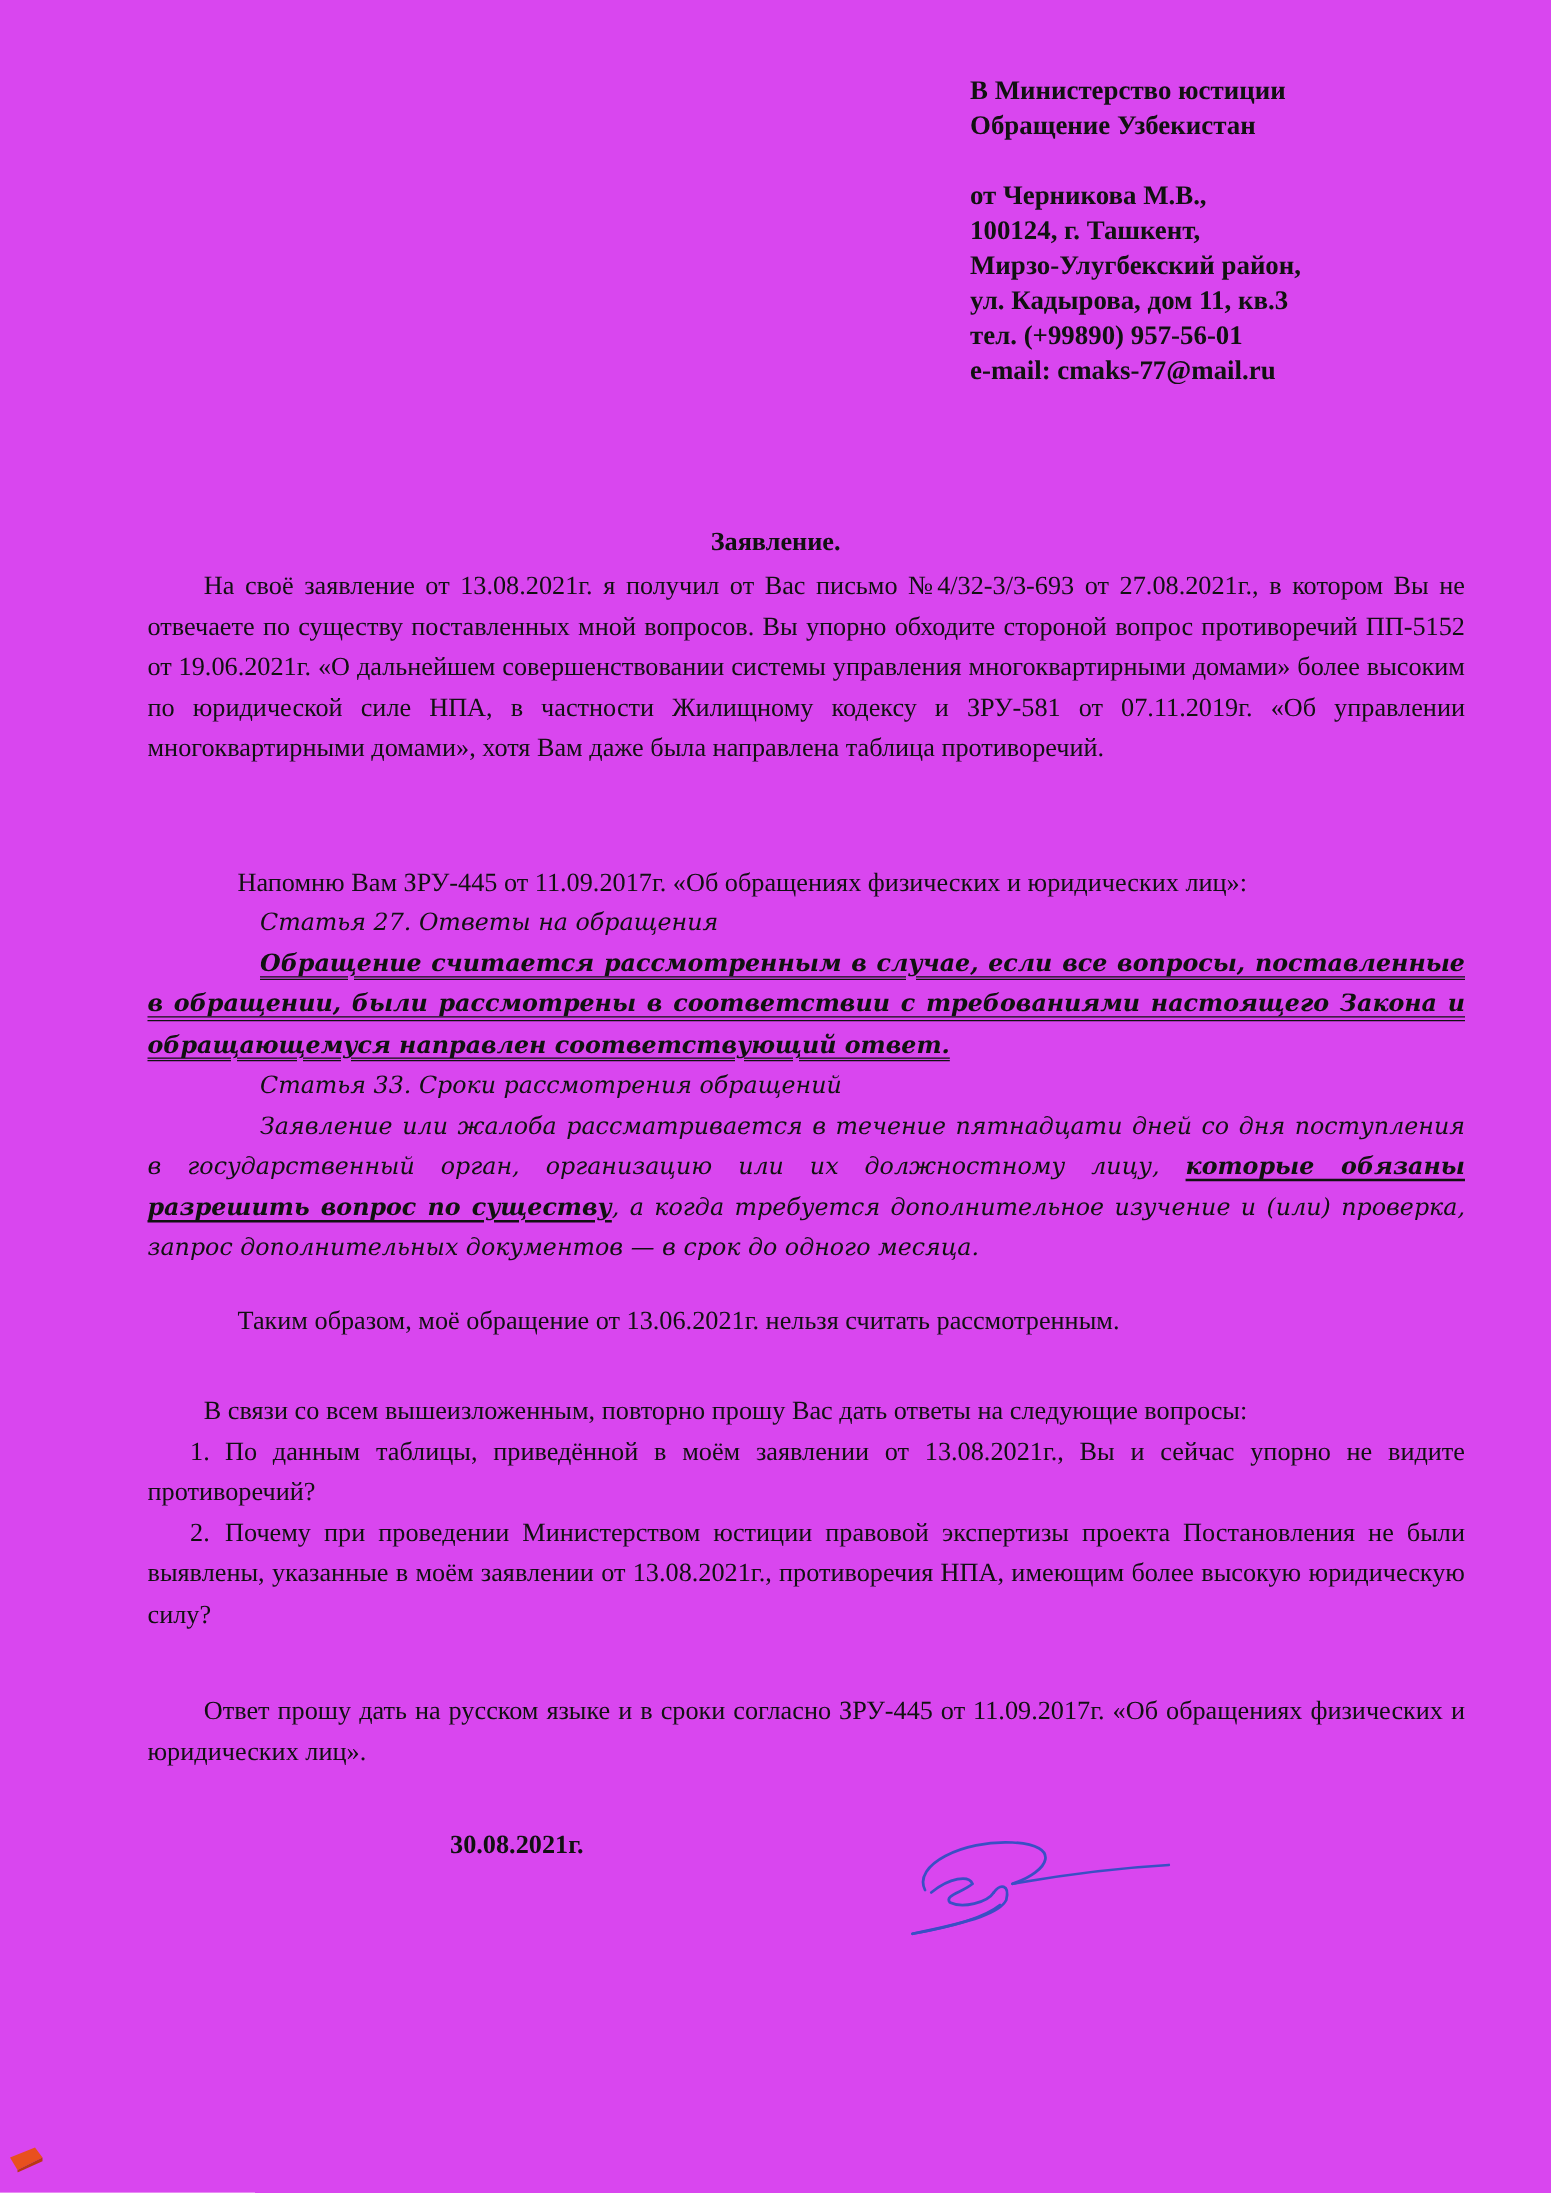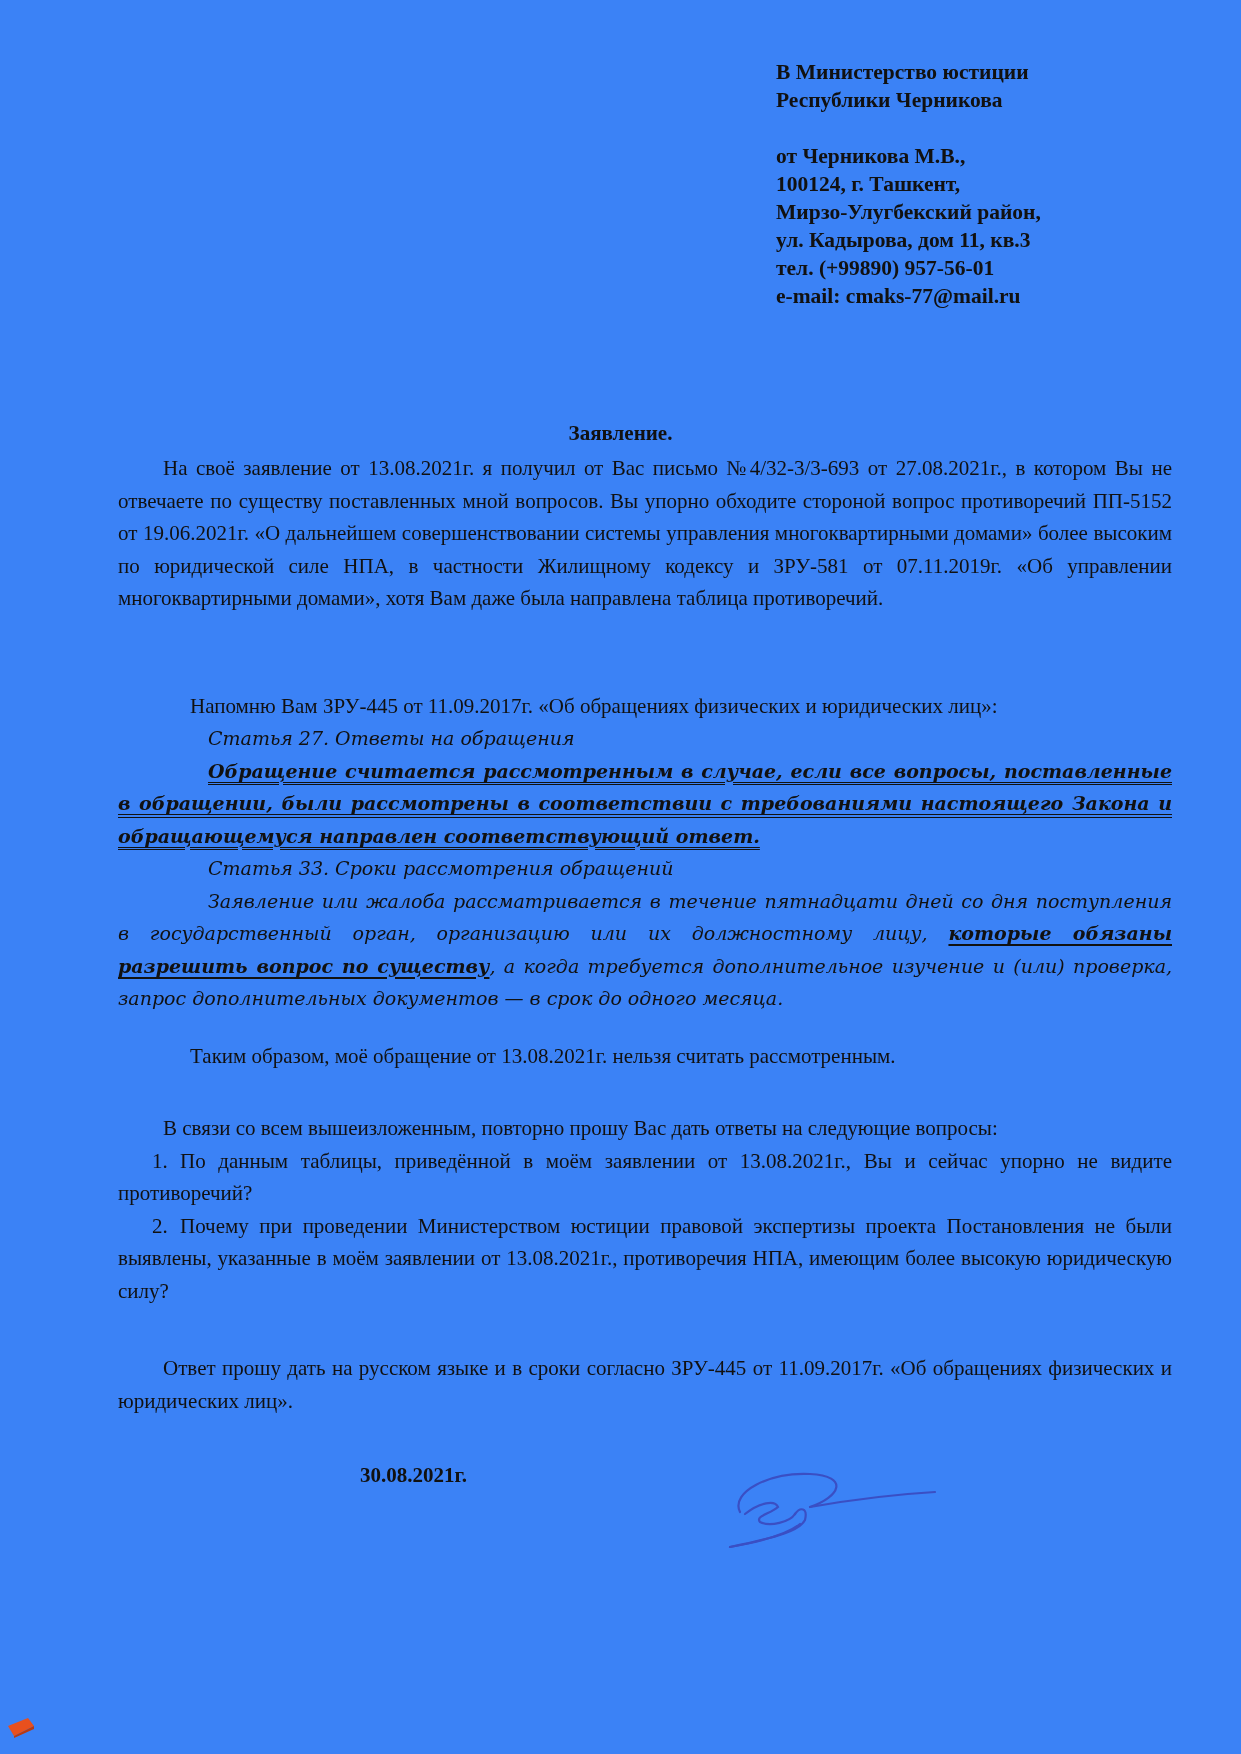--- a/index.html
+++ b/index.html
@@ -1,20 +1,20 @@
 <!DOCTYPE html>
 <html><head>
 <meta charset="utf-8">
 <style>
   html, body { margin: 0; padding: 0; background: #ffffff; }
   body {
     width: 1241px; height: 1754px; position: relative; overflow: hidden;
     font-family: "Liberation Serif", serif; color: #111111;
   }
-  .page { position: absolute; left: 0; top: 0; width: 1241px; height: 1754px; background: #3b82f6; }
+  .page { position: absolute; left: 0; top: 0; width: 1241px; height: 1754px; background: #d946ef; }
   .addressee {
     position: absolute; left: 776px; top: 58px; width: 400px;
     font-weight: bold; font-size: 21.5px; line-height: 28px;
   }
   .addressee .gap { height: 28px; }
   .title {
     position: absolute; left: 0; width: 1241px; top: 419px; text-align: center;
     font-weight: bold; font-size: 21px; line-height: 28px;
   }
   .body-block {
@@ -38,21 +38,21 @@
   .signature { position: absolute; left: 700px; top: 1452px; width: 240px; height: 100px; }
   .watermark { position: absolute; left: 6px; top: 1716px; width: 30px; height: 22px; }
 </style>
 </head>
 <body>
 
 <div class="page">
 
   <div class="addressee">
     <div>В Министерство юстиции</div>
-    <div>Республики Черникова</div>
+    <div>Обращение Узбекистан</div>
     <div class="gap"></div>
     <div>от Черникова М.В.,</div>
     <div>100124, г. Ташкент,</div>
     <div>Мирзо-Улугбекский район,</div>
     <div>ул. Кадырова, дом 11, кв.3</div>
     <div>тел. (+99890) 957-56-01</div>
     <div>e-mail: cmaks-77@mail.ru</div>
   </div>
 
   <div class="title">Заявление.</div>
@@ -66,21 +66,21 @@
   </div>
 
   <div class="body-block italic" style="top: 722px;">
     <p class="art-heading">Статья 27. Ответы на обращения</p>
     <p class="para"><span class="emph-double">Обращение считается рассмотренным в случае, если все вопросы, поставленные в обращении, были рассмотрены в соответствии с требованиями настоящего Закона и обращающемуся направлен соответствующий ответ.</span></p>
     <p class="art-heading">Статья 33. Сроки рассмотрения обращений</p>
     <p class="para"><span>Заявление или жалоба рассматривается в течение пятнадцати дней со дня поступления в государственный орган, организацию или их должностному лицу, </span><span class="emph">которые обязаны разрешить вопрос по существу</span><span>, а когда требуется дополнительное изучение и (или) проверка, запрос дополнительных документов — в срок до одного месяца.</span></p>
   </div>
 
   <div class="body-block" style="top: 1040px;">
-    <p class="para indent-lg">Таким образом, моё обращение от 13.08.2021г. нельзя считать рассмотренным.</p>
+    <p class="para indent-lg">Таким образом, моё обращение от 13.06.2021г. нельзя считать рассмотренным.</p>
   </div>
 
   <div class="body-block" style="top: 1112px;">
     <p class="para">В связи со всем вышеизложенным, повторно прошу Вас дать ответы на следующие вопросы:</p>
     <p class="list-item"><span class="num">1.</span><span>По данным таблицы, приведённой в моём заявлении от 13.08.2021г., Вы и сейчас упорно не видите противоречий?</span></p>
     <p class="list-item"><span class="num">2.</span><span>Почему при проведении Министерством юстиции правовой экспертизы проекта Постановления не были выявлены, указанные в моём заявлении от 13.08.2021г., противоречия НПА, имеющим более высокую юридическую силу?</span></p>
   </div>
 
   <div class="body-block" style="top: 1352px;">
     <p class="para">Ответ прошу дать на русском языке и в сроки согласно ЗРУ-445 от 11.09.2017г. «Об обращениях физических и юридических лиц».</p>

